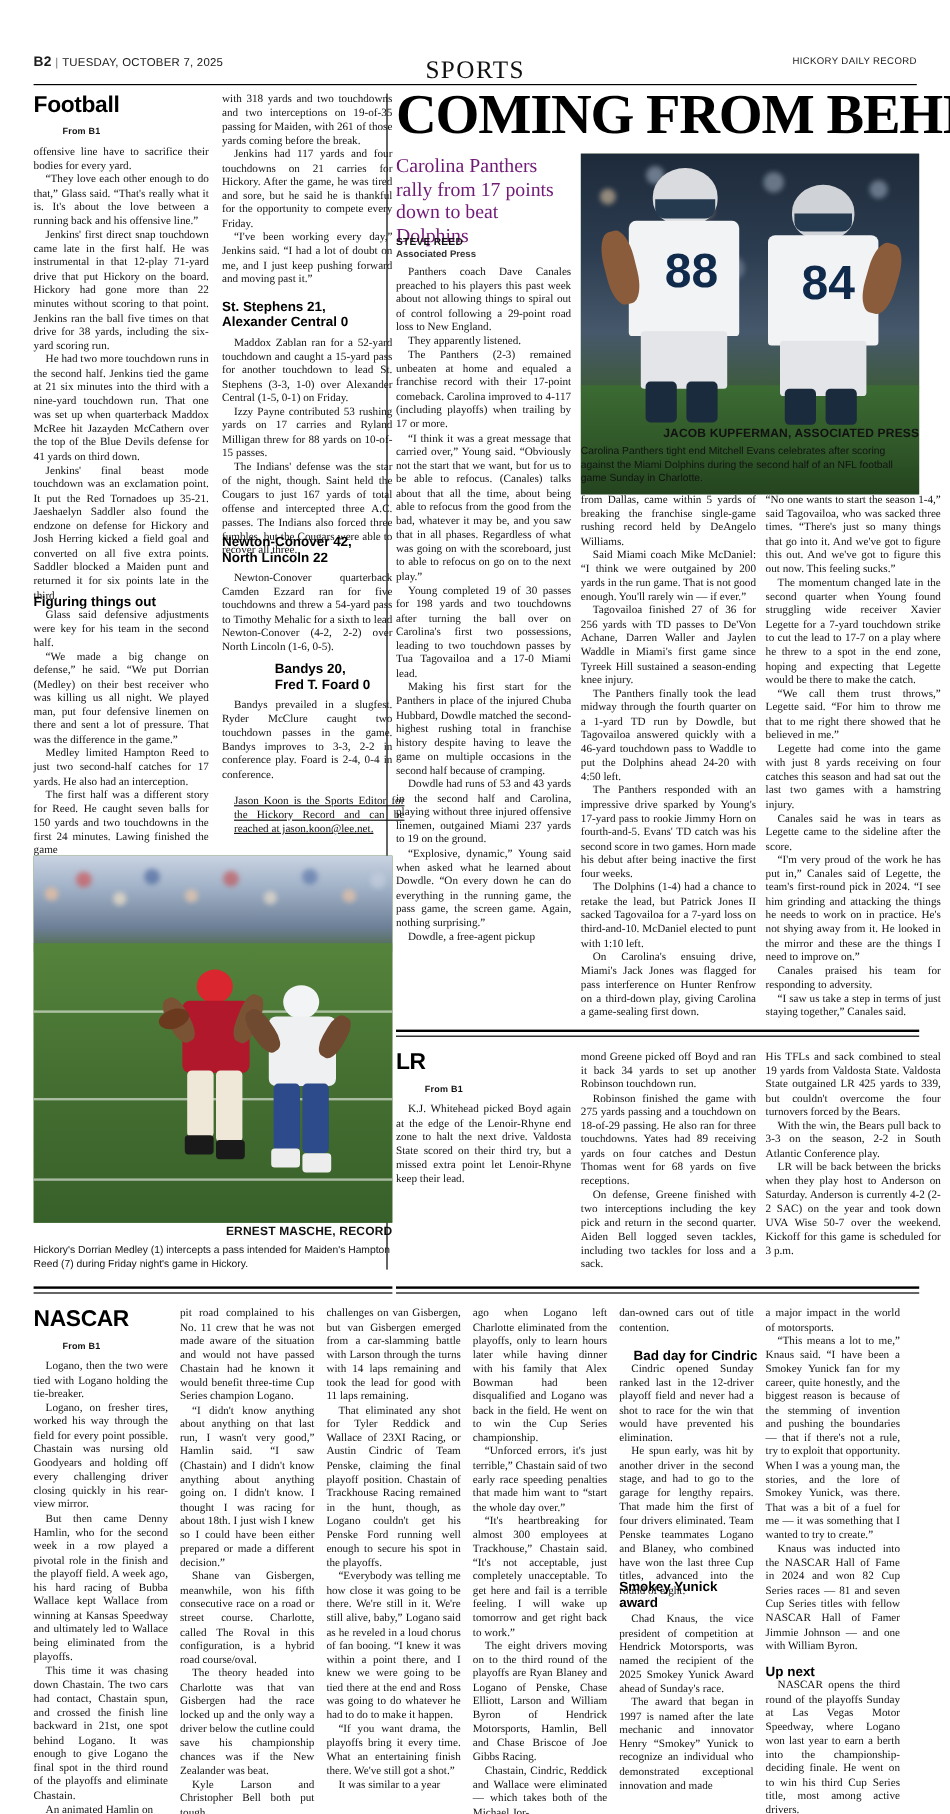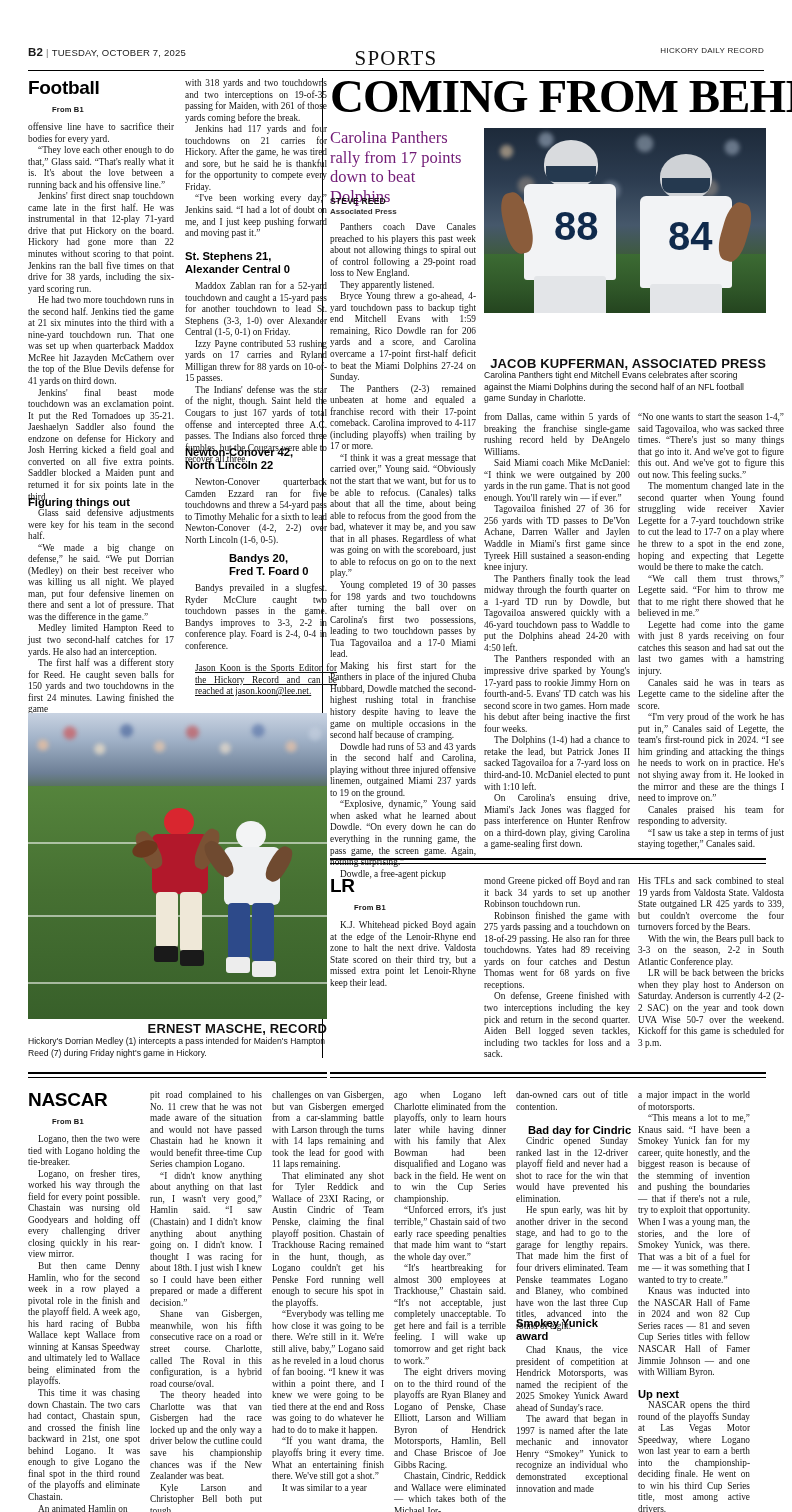--- a/index.html
+++ b/index.html
@@ -76,21 +76,21 @@
   }
   .byline { position:absolute; left:330px; top:196px; width:140px; font-family:"Liberation Sans", sans-serif; }
   .byline .nm { font-weight:bold; font-size:8.5px; letter-spacing:.2px; }
   .byline .org { font-weight:bold; font-size:8px; color:#333; margin-top:1px; }
 
   
   .photo { position:absolute; overflow:hidden; }
   .credit {
     position:absolute;
     font-family:"Liberation Sans", sans-serif;
-    font-weight:bold; font-size:13px; letter-spacing:.15px;
+    font-weight:bold; font-size:10px; letter-spacing:.15px;
     text-align:right; color:#111;
   }
   .credit .light { font-weight:bold; }
   .cap {
     position:absolute;
     font-family:"Liberation Sans", sans-serif;
     font-size:8.6px; line-height:11.6px; color:#111;
   }
 
   
@@ -245,21 +245,21 @@
   <div class="thickline" style="left:28px;top:1072px;width:299px;"></div>
   <div class="hairline" style="left:28px;top:1077px;width:299px;"></div>
 
   <div class="big-head">COMING FROM BEHIND</div>
   <div class="deck">Carolina Panthers rally from 17 points down to beat Dolphins</div>
   <div class="byline">
     <div class="nm">STEVE REED</div>
     <div class="org">Associated Press</div>
   </div>
 
-  <div class="photo nfl-photo" style="left:484px;top:128px;width:282px;height:185px;text-align:right;">
+  <div class="photo nfl-photo" style="left:484px;top:128px;width:282px;height:284px;text-align:right;">
     <div class="crowd"></div>
     <div class="blurdots"></div>
     <div class="turf"></div>
 
     <div class="player" style="left:26px;top:12px;width:118px;height:212px;">
       <div class="p-helmet" style="left:34px;top:0;width:54px;height:48px;background:#d9dbde;"></div>
       <div style="position:absolute;left:36px;top:26px;width:50px;height:16px;background:#25394f;border-radius:0 0 8px 8px;"></div>
       <div class="p-jersey" style="left:14px;top:44px;width:92px;height:96px;"></div>
       <div class="p-num" style="left:44px;top:64px;font-size:40px;">88</div>
       <div class="p-skin" style="left:-6px;top:52px;width:26px;height:62px;transform:rotate(-14deg);"></div>
@@ -281,21 +281,20 @@
   </div>
 
   <div class="credit" style="left:484px;top:356px;width:282px;">
     <span>JACOB KUPFERMAN</span><span>,</span> <span class="light">ASSOCIATED PRESS</span>
   </div>
   <div class="cap" style="left:484px;top:370px;width:282px;">Carolina Panthers tight end Mitchell Evans celebrates after scoring against the Miami Dolphins during the second half of an NFL football game Sunday in Charlotte.</div>
 
   <div class="body-col" id="pa-col1" style="left:330px;top:222px;width:146px;">
       <p>Panthers coach Dave Canales preached to his players this past week about not allowing things to spiral out of control following a 29-point road loss to New England.</p>
       <p>They apparently listened.</p>
-      <p>Bryce Young threw a go-ahead, 4-yard touchdown pass to backup tight end Mitchell Evans with 1:59 remaining, Rico Dowdle ran for 206 yards and a score, and Carolina overcame a 17-point first-half deficit to beat the Miami Dolphins 27-24 on Sunday.</p>
       <p>The Panthers (2-3) remained unbeaten at home and equaled a franchise record with their 17-point comeback. Carolina improved to 4-117 (including playoffs) when trailing by 17 or more.</p>
       <p>“I think it was a great message that carried over,” Young said. “Obviously not the start that we want, but for us to be able to refocus. (Canales) talks about that all the time, about being able to refocus from the good from the bad, whatever it may be, and you saw that in all phases. Regardless of what was going on with the scoreboard, just to able to refocus on go on to the next play.”</p>
       <p>Young completed 19 of 30 passes for 198 yards and two touchdowns after turning the ball over on Carolina's first two possessions, leading to two touchdown passes by Tua Tagovailoa and a 17-0 Miami lead.</p>
       <p>Making his first start for the Panthers in place of the injured Chuba Hubbard, Dowdle matched the second-highest rushing total in franchise history despite having to leave the game on multiple occasions in the second half because of cramping.</p>
       <p>Dowdle had runs of 53 and 43 yards in the second half and Carolina, playing without three injured offensive linemen, outgained Miami 237 yards to 19 on the ground.</p>
       <p>“Explosive, dynamic,” Young said when asked what he learned about Dowdle. “On every down he can do everything in the running game, the pass game, the screen game. Again, nothing surprising.”</p>
       <p>Dowdle, a free-agent pickup</p>
     </div>
   <div class="body-col" id="pa-col2" style="left:484px;top:412px;width:146px;">
       <p class="noindent">from Dallas, came within 5 yards of breaking the franchise single-game rushing record held by DeAngelo Williams.</p>

